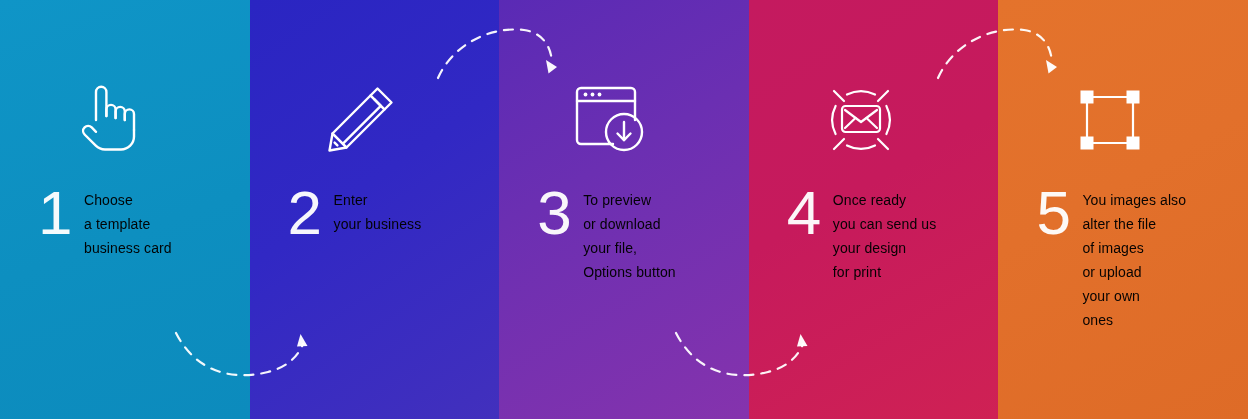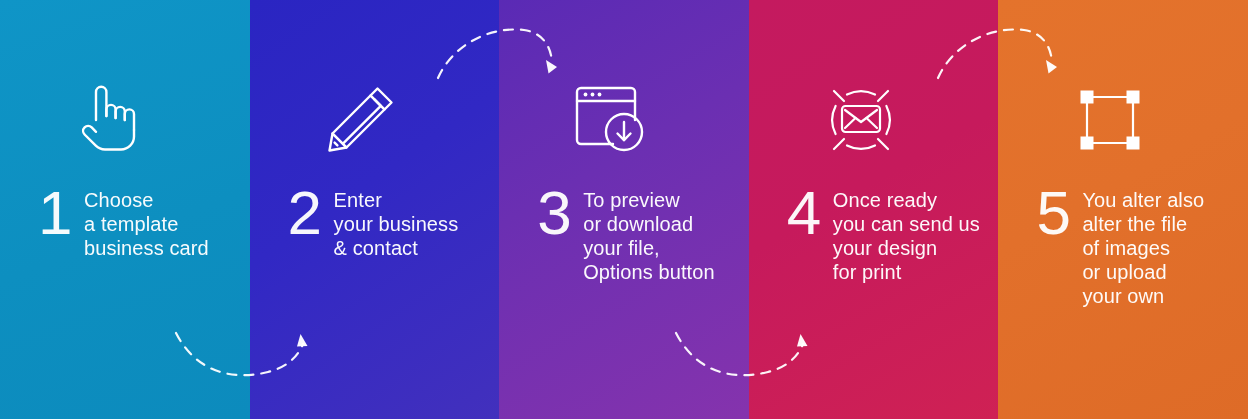--- a/index.html
+++ b/index.html
@@ -75,23 +75,23 @@
     opacity:0.96;
     text-align:left;
     -webkit-font-smoothing:antialiased;
   }
   .step-lines {
     flex:1 1 auto;
     padding-top:6px;
   }
   .step-line {
     display:block;
-    color:#ffffff;
+    color:#000000;
     font-family:"Liberation Sans", sans-serif;
-    font-size:20px;
+    font-size:14px;
     font-weight:400;
     line-height:24px;
     white-space:nowrap;
     letter-spacing:0.1px;
     opacity:0.97;
   }
 
   
   .connectors {
     position:absolute;
@@ -162,21 +162,20 @@
 
             <path d="M14.6 64.6 L17.4 67.4"></path>
           </g>
         </svg>
       </div>
       <div class="step-body">
         <div class="step-number">2</div>
         <div class="step-lines">
           <span class="step-line">Enter</span>
           <span class="step-line">your business</span>
-          <span class="step-line">&amp; contact</span>
         </div>
       </div>
     </div>
   </section>
 
   <section class="panel panel-3">
     <div class="panel-bg"></div>
     <div class="panel-inner">
       <div class="step-icon">
         <svg viewBox="0 0 84 80" aria-hidden="true">
@@ -261,25 +260,26 @@
             <rect x="13.5" y="59.5" width="11" height="11" fill="#ffffff" stroke="#ffffff" stroke-width="2"></rect>
             <rect x="59.5" y="59.5" width="11" height="11" fill="#ffffff" stroke="#ffffff" stroke-width="2"></rect>
 
             <rect x="16" y="16" width="6" height="6" fill="none" stroke="none"></rect>
           </g>
         </svg>
       </div>
       <div class="step-body">
         <div class="step-number">5</div>
         <div class="step-lines">
-          <span class="step-line">You alter also</span>
+          <span class="step-line">You images also</span>
           <span class="step-line">alter the file</span>
           <span class="step-line">of images</span>
           <span class="step-line">or upload</span>
           <span class="step-line">your own</span>
+          <span class="step-line">ones</span>
         </div>
       </div>
     </div>
   </section>
 
   <div class="connectors">
     <svg viewBox="0 0 1248 419" aria-hidden="true">
 
       <g>
         <path class="conn-path" d="M176 333 C196 372 232 381 268 372 C288 367 298 356 303 344"></path>

